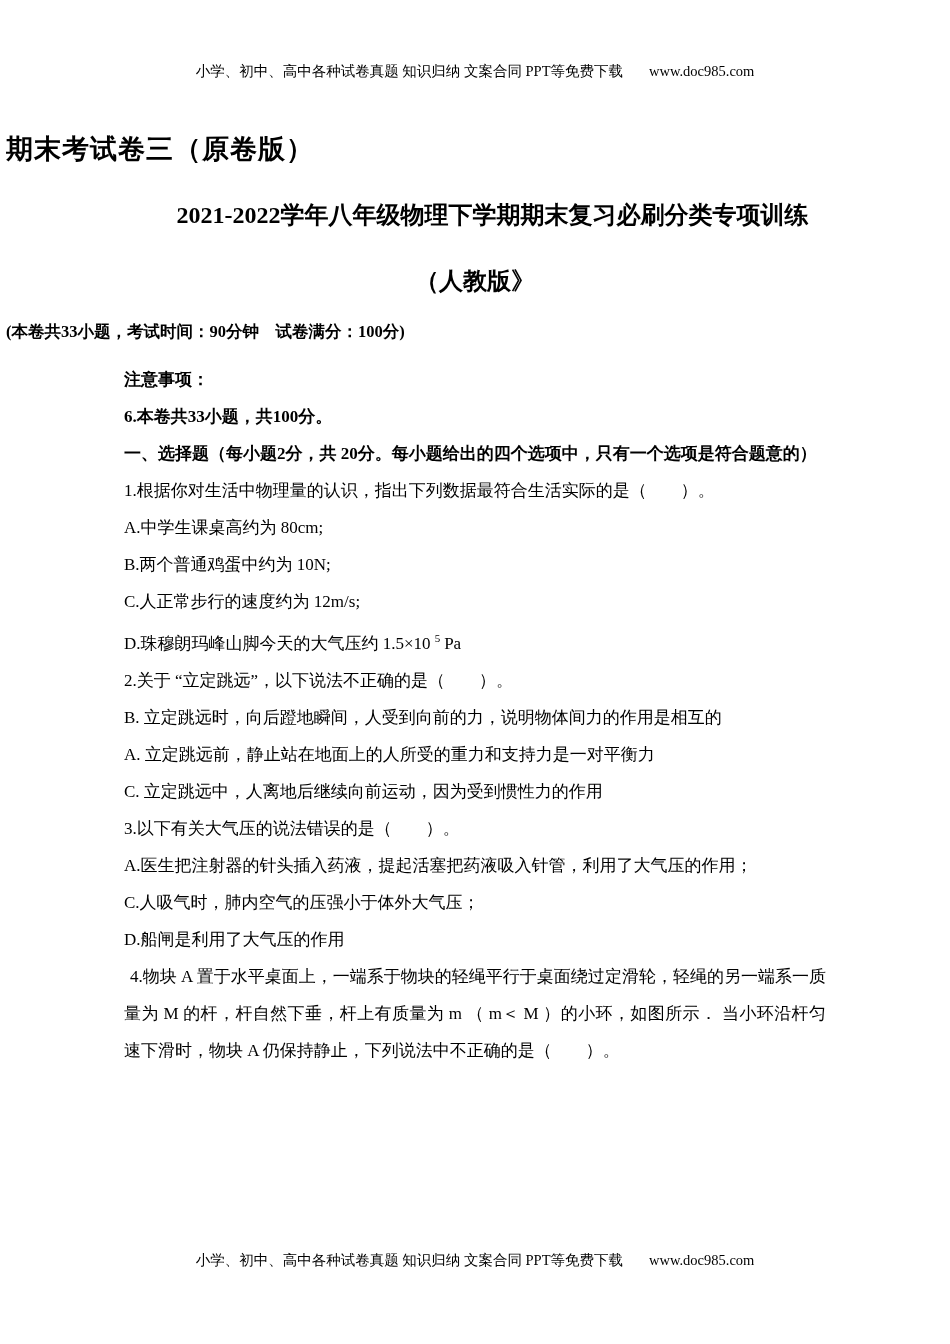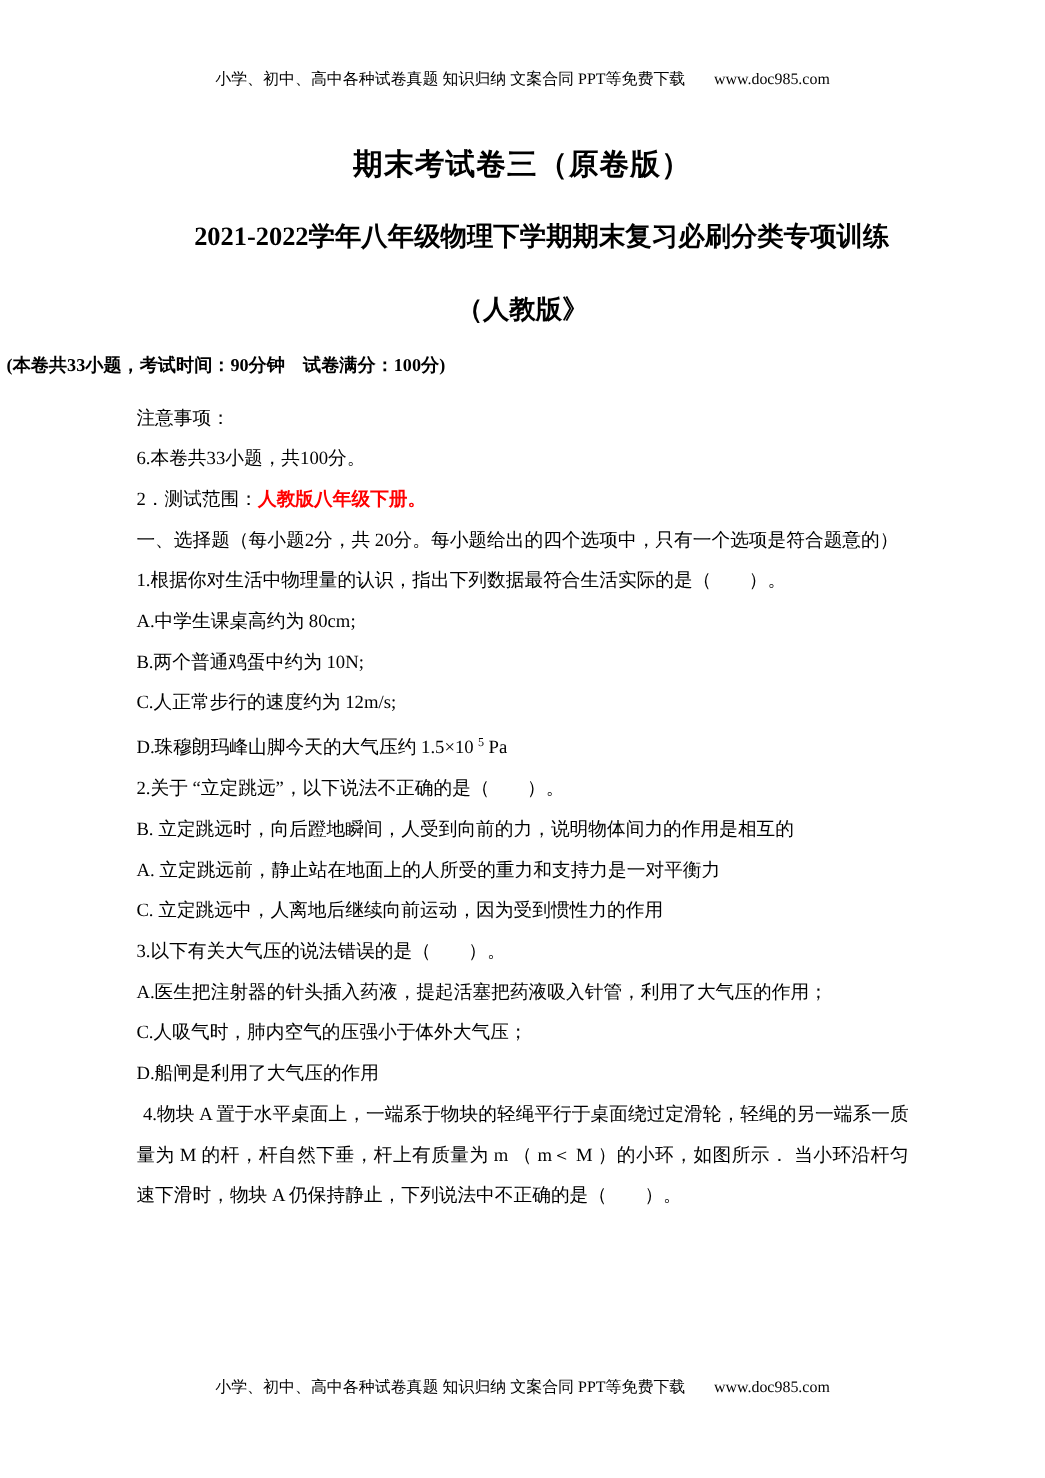--- a/index.html
+++ b/index.html
@@ -25,21 +25,21 @@
   }
   .page-header .url,
   .page-footer .url {
     margin-left: 26px;
     color: #000000;
     text-decoration: none;
     cursor: pointer;
   }
   .title-main {
     margin: 50px 0 0 0;
-    text-align: center;
+    text-align: left;
     font-size: 27px;
     font-weight: bold;
     letter-spacing: 1px;
   }
   .title-sub {
     margin: 32px 0 0 0;
     text-align: center;
     font-size: 24px;
     font-weight: bold;
     padding-left: 35px;
@@ -57,21 +57,21 @@
   }
   .body-area {
     margin: 18px 118px 0 118px;
   }
   .body-area p {
     margin: 0;
     font-size: 17px;
     line-height: 37px;
     text-align: justify;
   }
-  .b { font-weight: normal; }
+  .b { font-weight: bold; }
   .red { color: #ff0000; font-weight: bold; }
   .q4 { text-indent: 6px; }
   sup {
     font-size: 11px;
     margin: 0 4px;
   }
   .page-footer {
     position: absolute;
     left: 0;
     right: 0;
@@ -92,21 +92,20 @@
 
   <h1 class="title-main">期末考试卷三（原卷版）</h1>
   <h2 class="title-sub">2021-2022学年八年级物理下学期期末复习必刷分类专项训练</h2>
   <h2 class="title-edition">（人教版》</h2>
   <div class="title-meta">(本卷共33小题，考试时间：90分钟　试卷满分：100分)</div>
 
   <div class="body-area">
 
     <p class="b">注意事项：</p>
     <p class="b">6.本卷共33小题，共100分。</p>
-    <p><span class="b">2．测试范围：</span><span class="red">人教版八年级下册。</span></p>
 
     <p class="b">一、选择题（每小题2分，共 20分。每小题给出的四个选项中，只有一个选项是符合题意的）</p>
 
     <p>1.根据你对生活中物理量的认识，指出下列数据最符合生活实际的是（　　）。</p>
     <p>A.中学生课桌高约为 80cm;</p>
     <p>B.两个普通鸡蛋中约为 10N;</p>
     <p>C.人正常步行的速度约为 12m/s;</p>
     <p><span>D.珠穆朗玛峰山脚今天的大气压约 1.5×10</span><sup>5</sup><span>Pa</span></p>
 
     <p>2.关于 “立定跳远”，以下说法不正确的是（　　）。</p>

